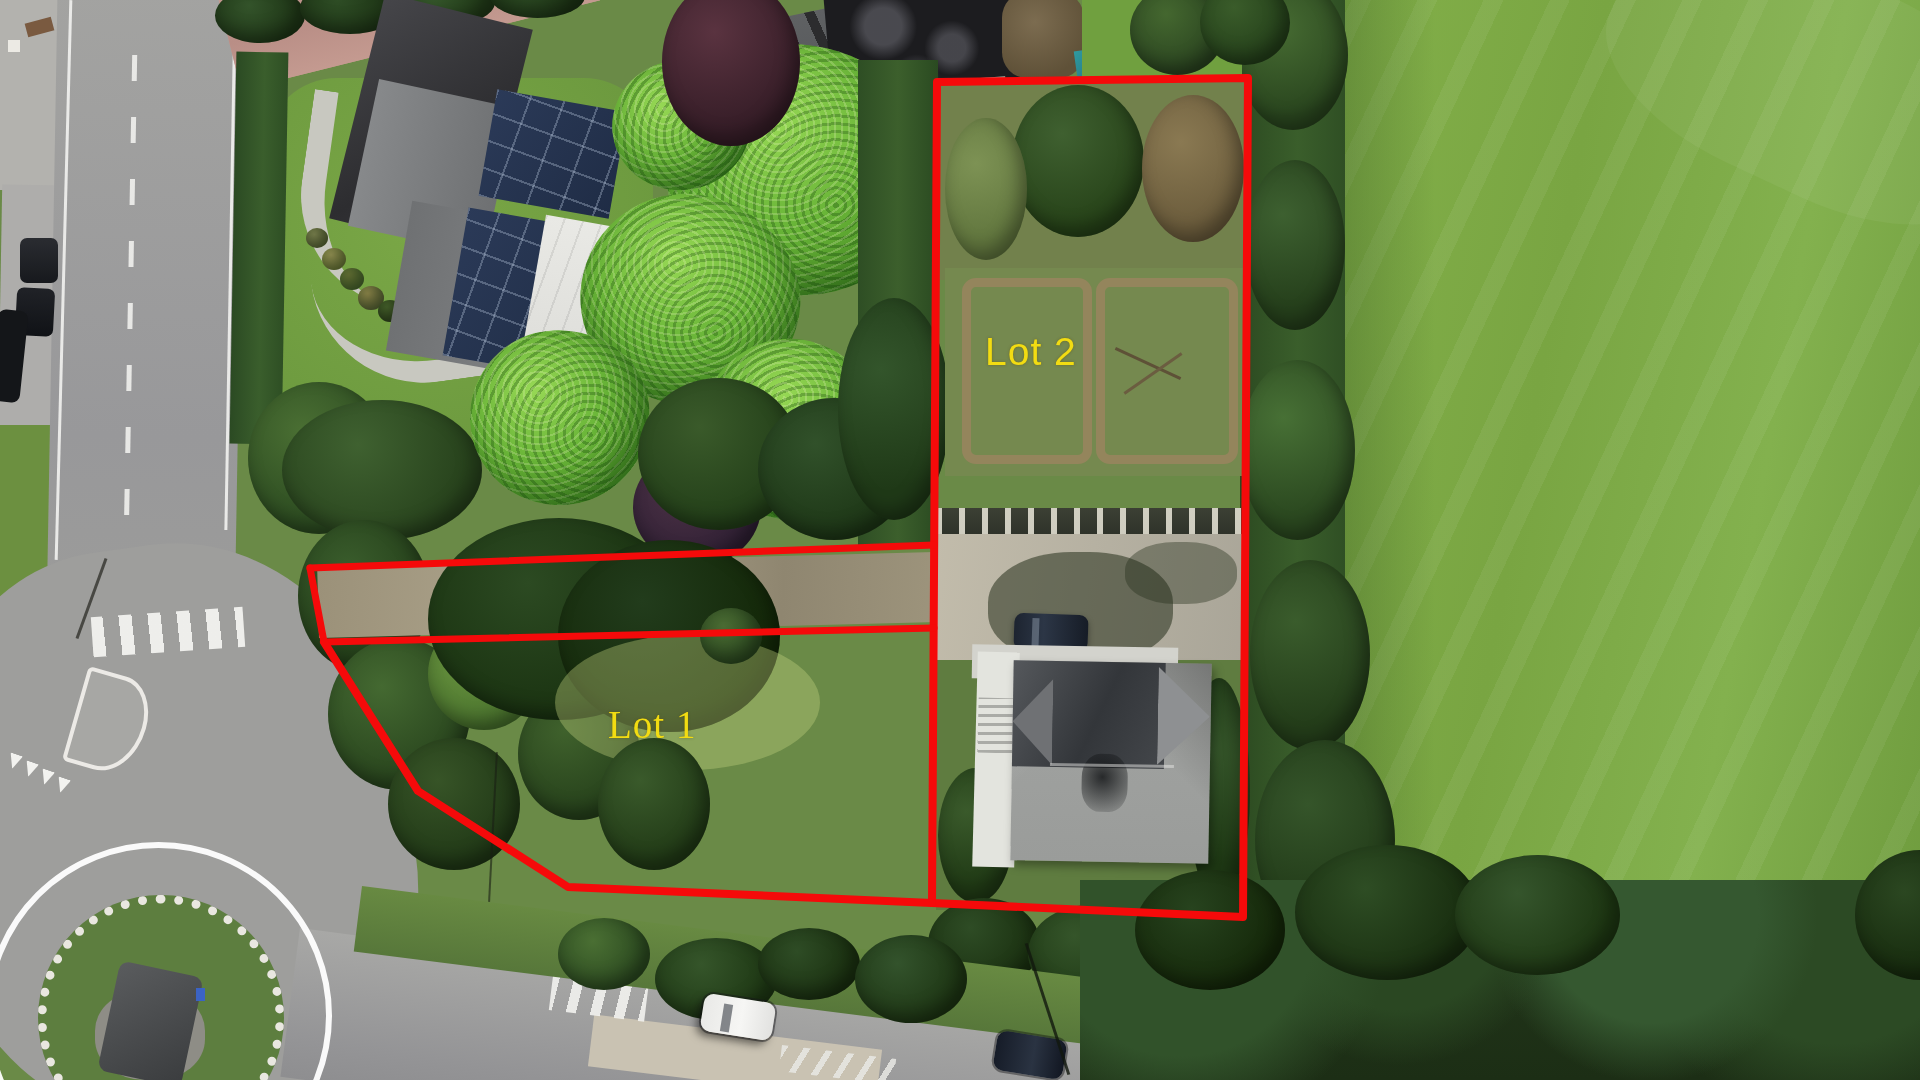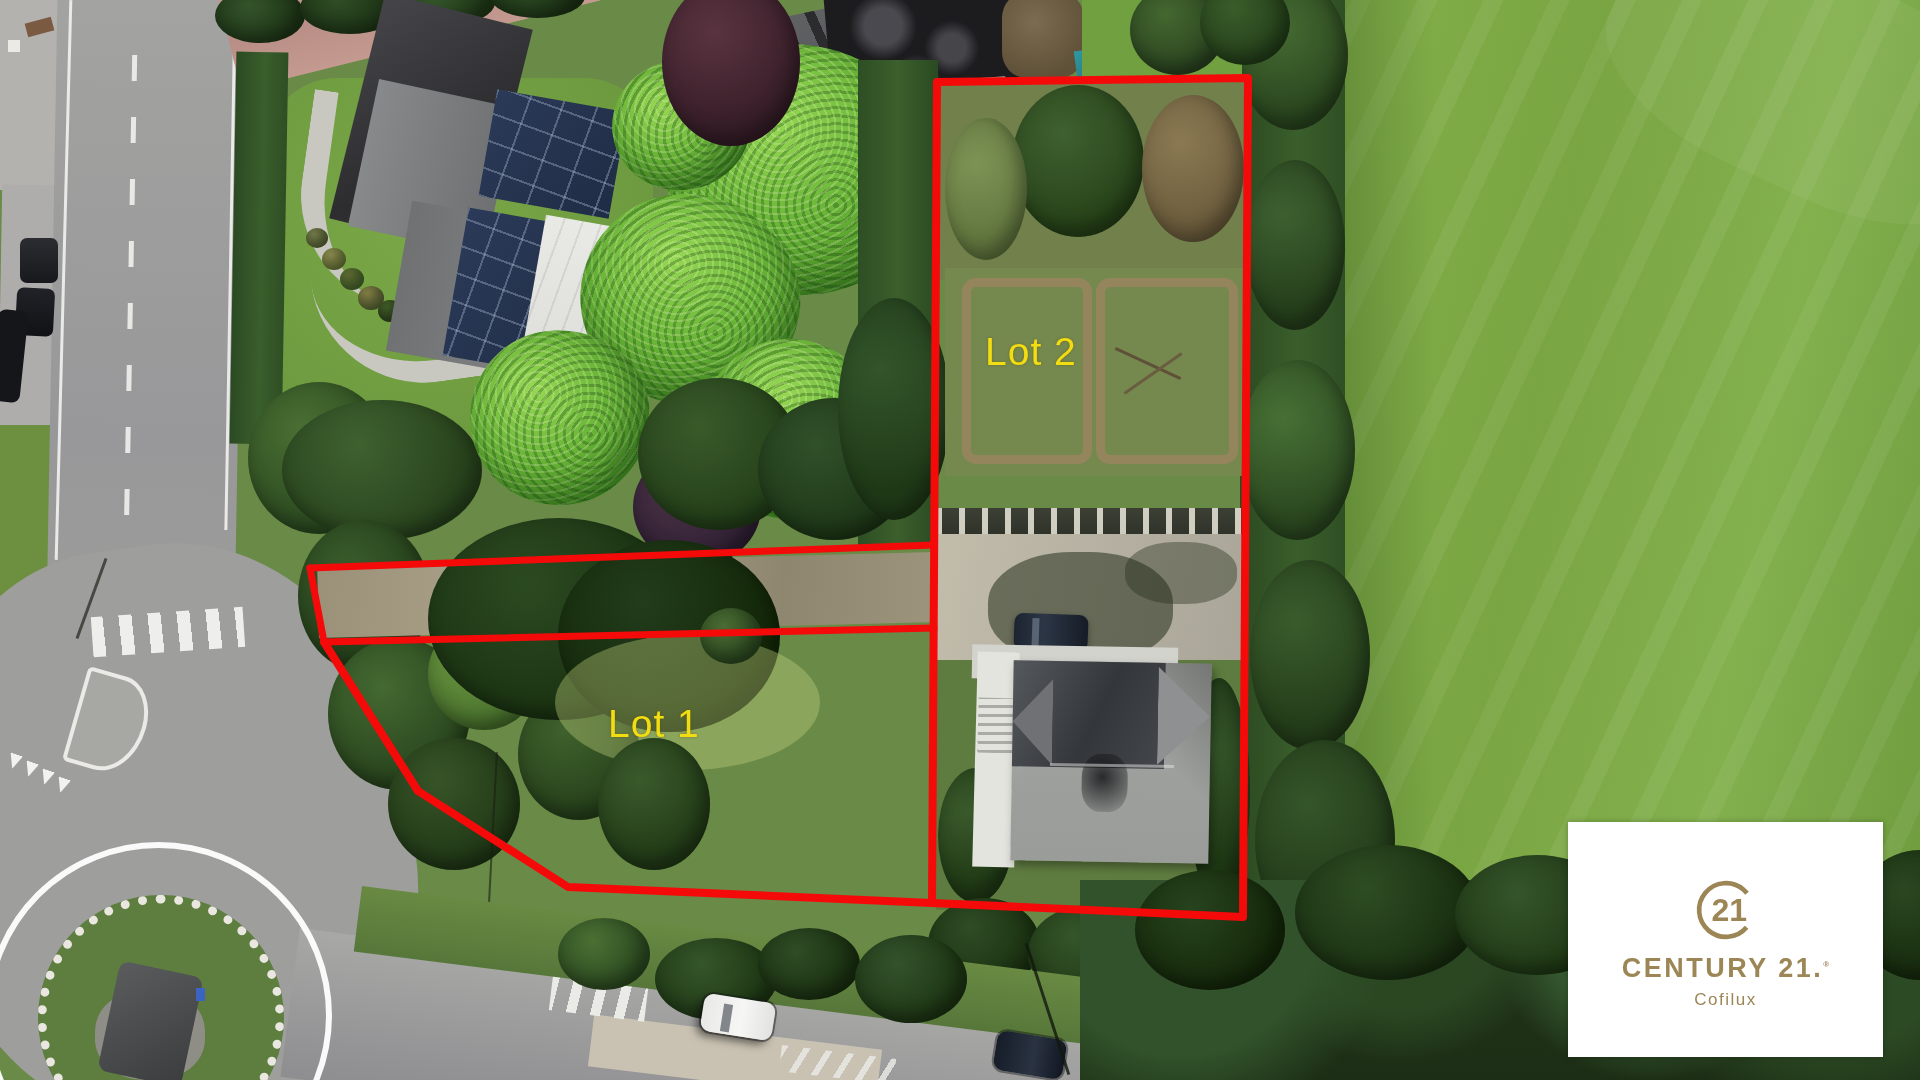--- a/index.html
+++ b/index.html
@@ -280,25 +280,16 @@
 
   <svg class="svg-overlay" width="1920" height="1080" viewBox="0 0 1920 1080">
     <polygon points="937,82 1248,78 1243,917 932,903" style="fill:none;stroke:var(--c-boundary);stroke-width:8;stroke-linejoin:round;"></polygon>
     <polyline points="310,568 934,545" style="fill:none;stroke:var(--c-boundary);stroke-width:7;stroke-linecap:round;"></polyline>
     <polyline points="324,642 934,628" style="fill:none;stroke:var(--c-boundary);stroke-width:7;stroke-linecap:round;"></polyline>
     <polyline points="310,568 324,642" style="fill:none;stroke:var(--c-boundary);stroke-width:7;stroke-linecap:round;"></polyline>
     <polyline points="324,642 418,791 568,887 932,903" style="fill:none;stroke:var(--c-boundary);stroke-width:8;stroke-linejoin:round;stroke-linecap:round;"></polyline>
   </svg>
 
   <div class="lot-label" style="left:985px;top:330px;">Lot 2</div>
-  <div class="lot-label" style="left:608px;top:702px;">Lot 1</div>
-
-  <div class="logo-box">
-    <svg width="62" height="74" viewBox="0 0 60 70" style="margin-top:50px;">
-      <circle cx="30" cy="36" r="26" fill="none" style="stroke:var(--c-gold);" stroke-width="4.5" stroke-dasharray="127 37" transform="rotate(40 30 36)"></circle>
-      <text x="16" y="47" style="fill:var(--c-gold);font-family:'Liberation Sans',sans-serif;
-        font-size:31px;font-weight:bold;">21</text>
-    </svg>
-    <div class="logo-brand"><span>CENTURY 21.</span><sup>®</sup></div>
-    <div class="logo-sub">Cofilux</div>
-  </div>
+  <div class="lot-label" style="left:608px;top:702px;font-family:Liberation Serif, serif;">Lot 1</div>
+
 
 </div>
 
 </body></html>

